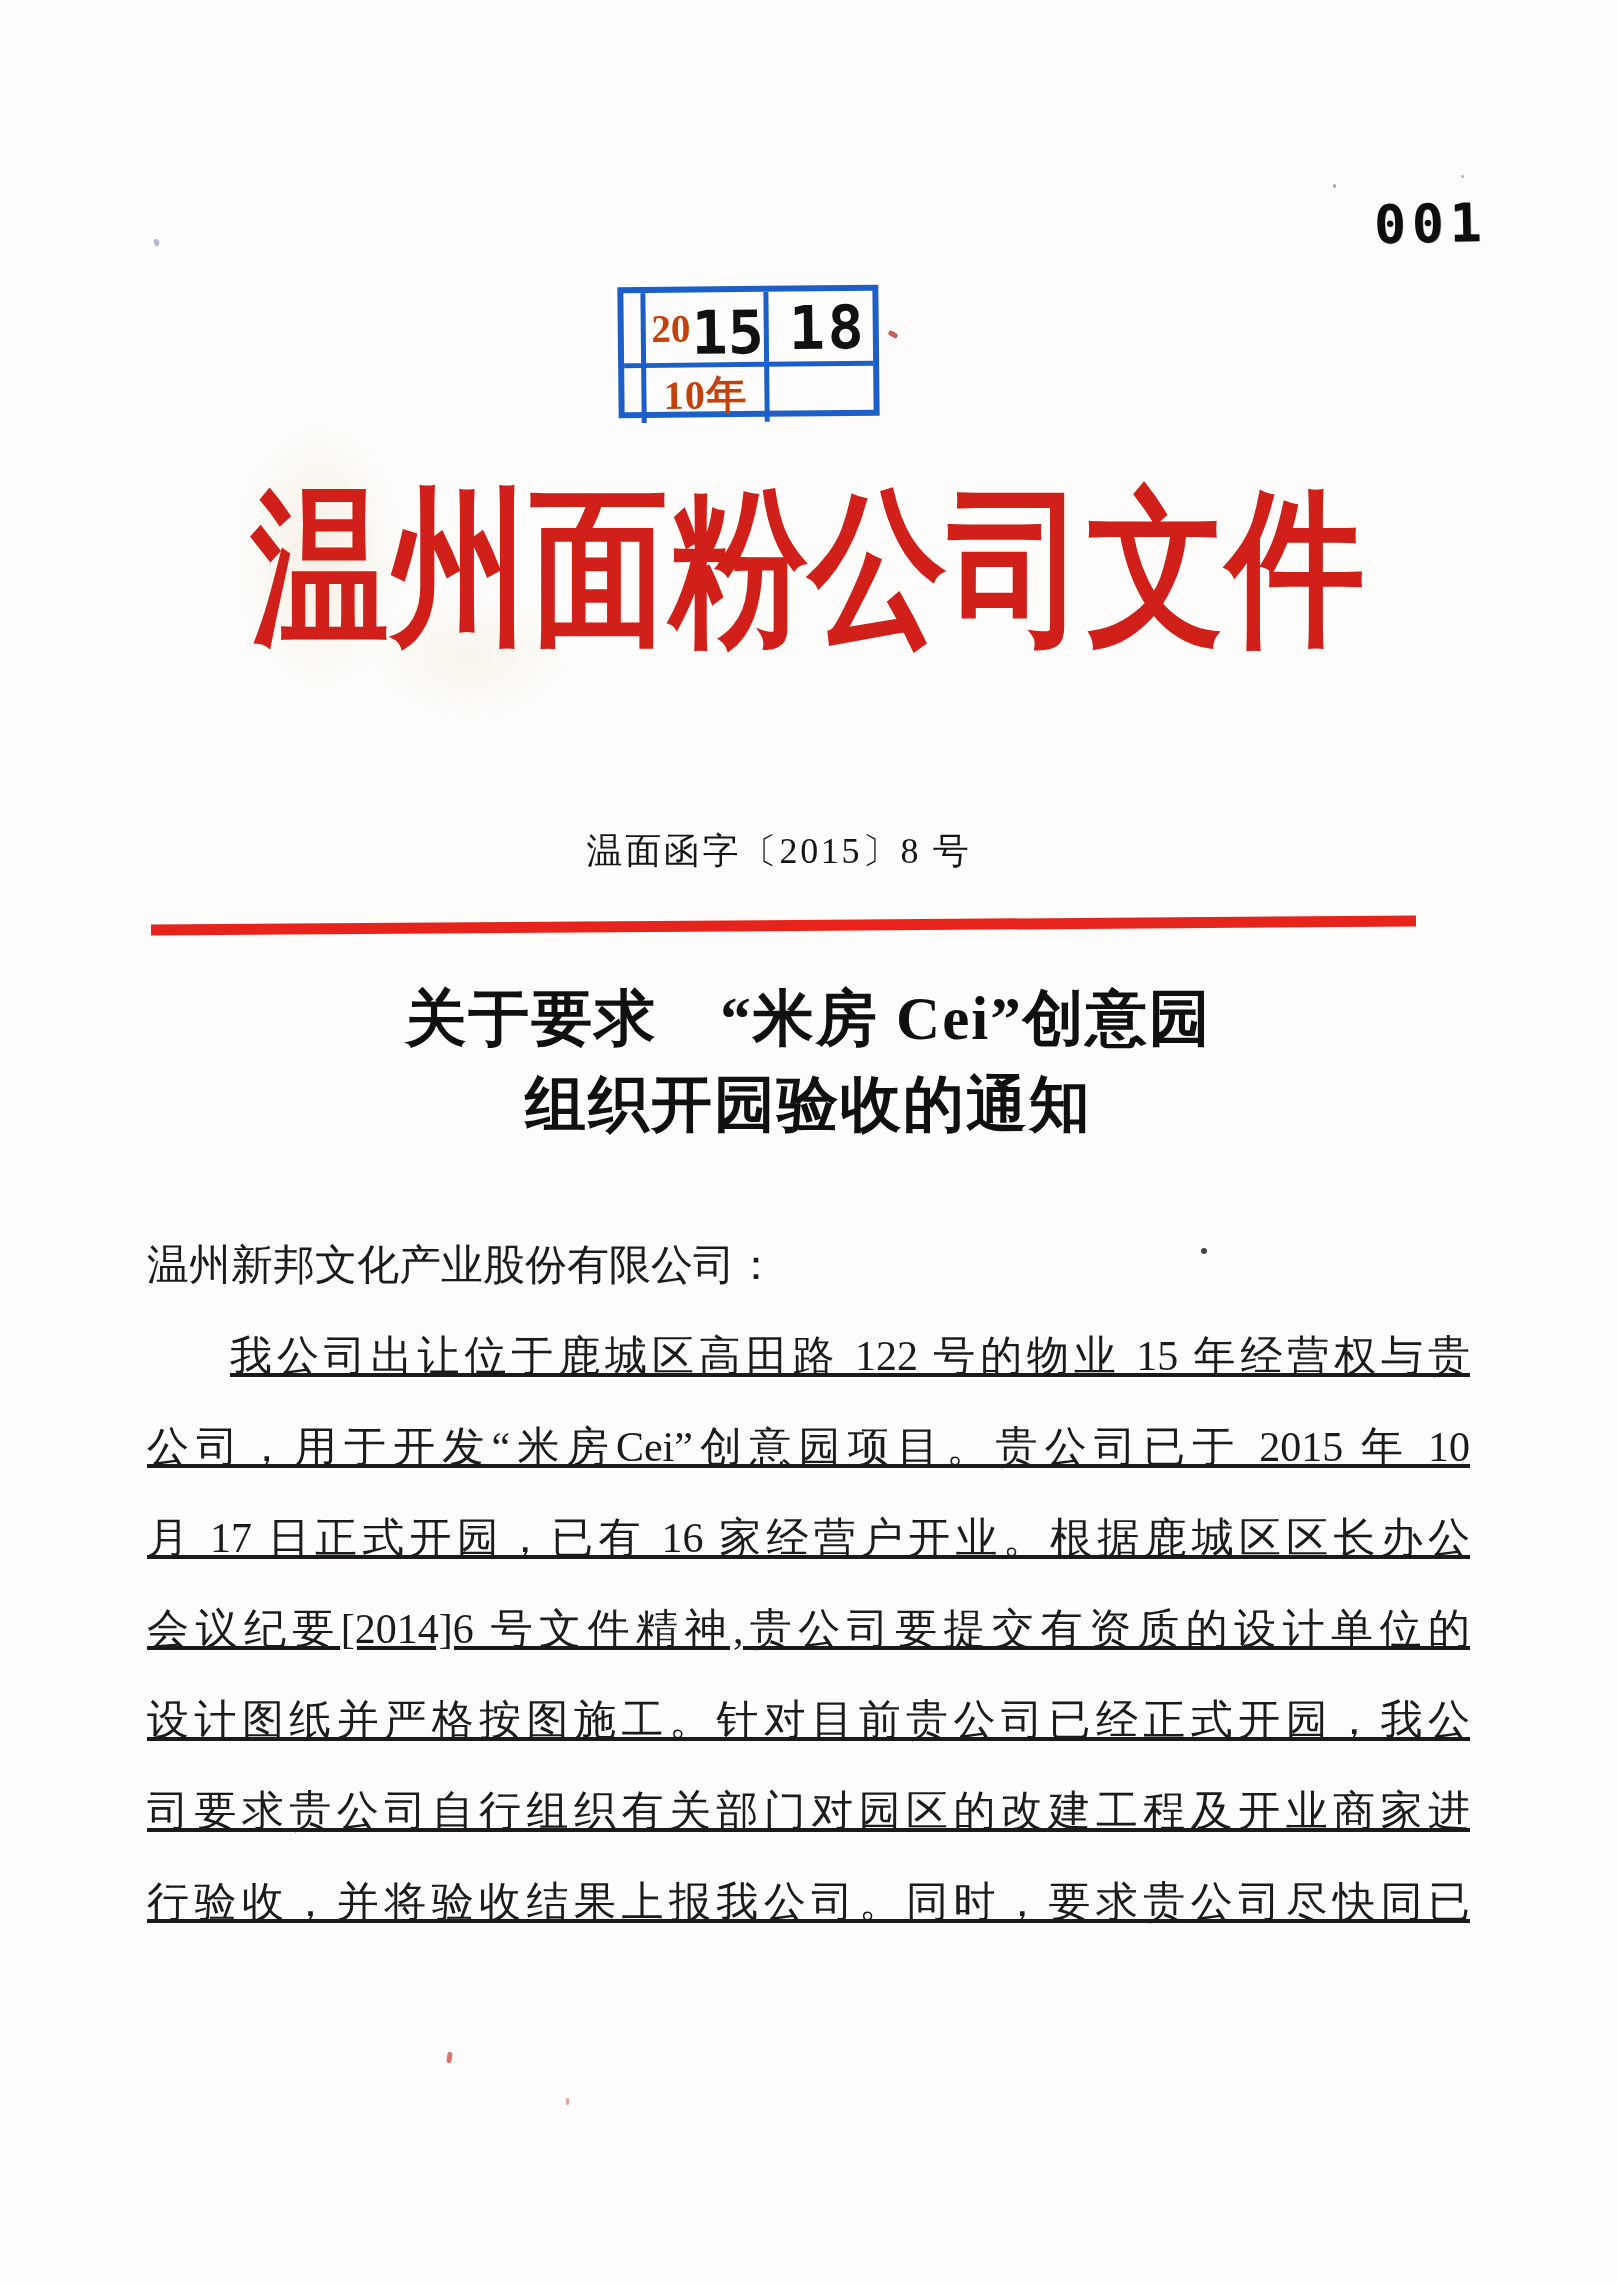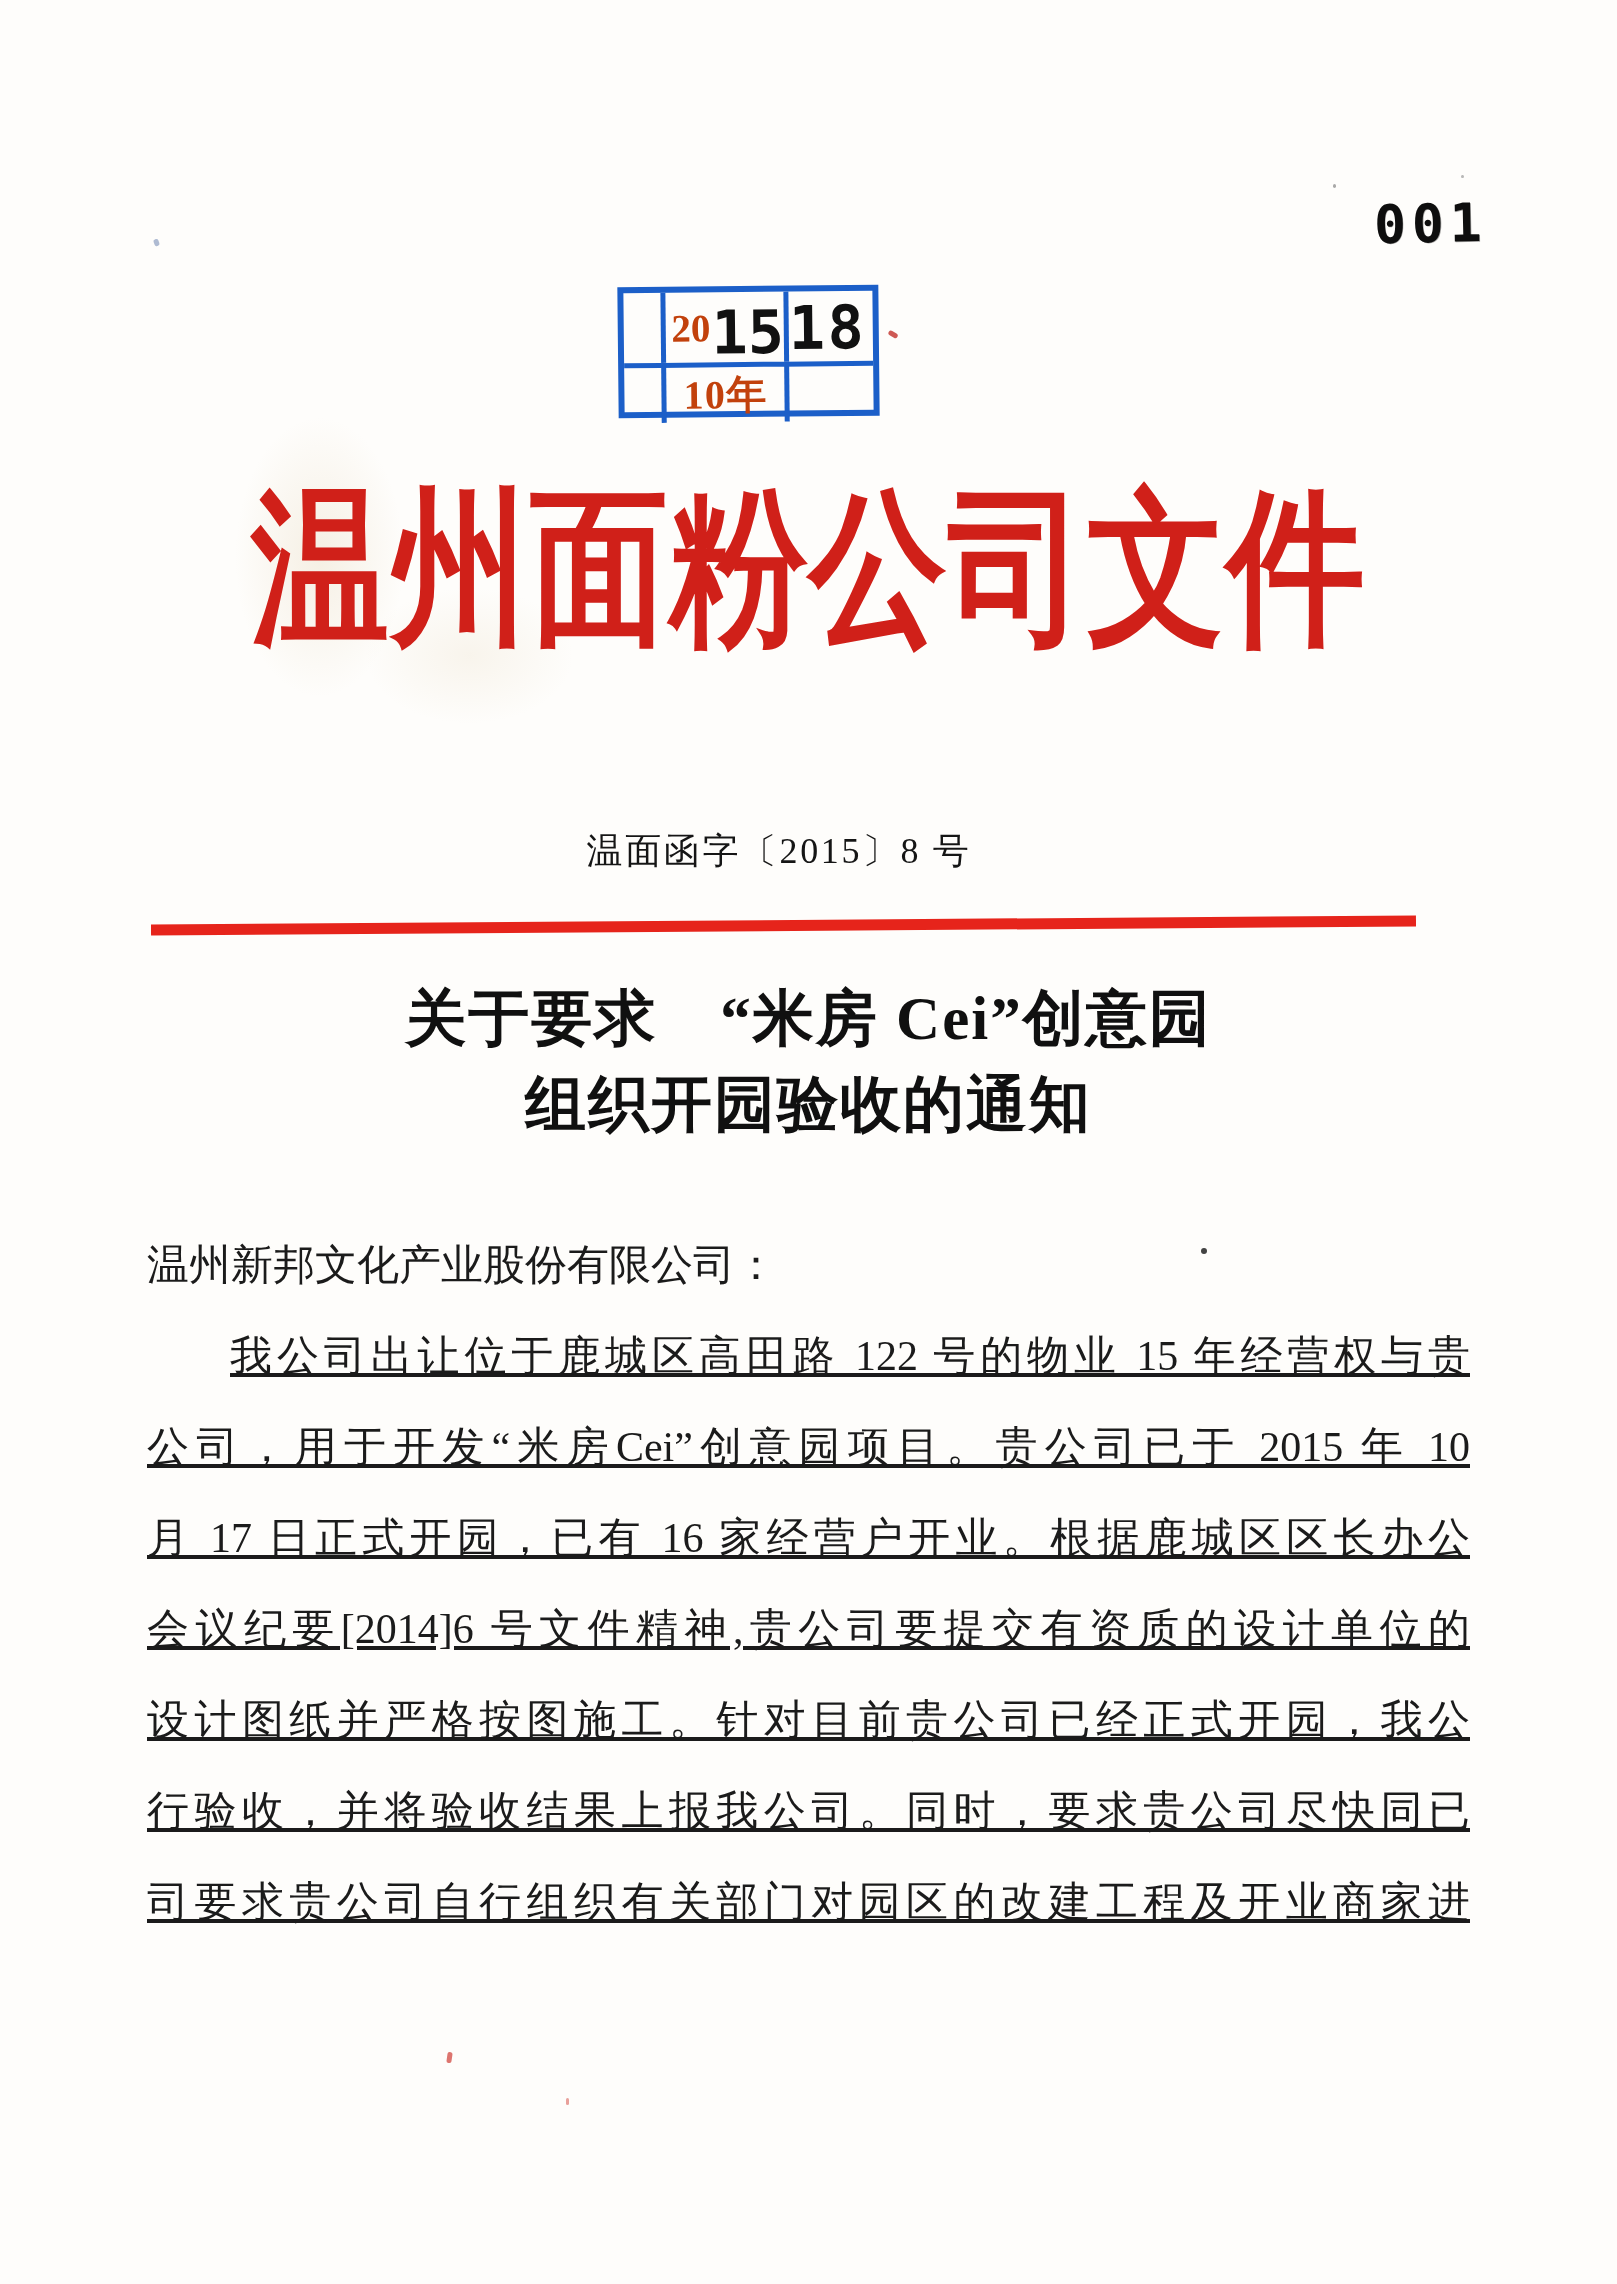--- a/index.html
+++ b/index.html
@@ -42,21 +42,21 @@
     color: #c2410c; font-weight: 700; font-size: 39px;
     font-family: "Liberation Serif", "DejaVu Serif", serif;
   }
   .stamp .hand {
     color: #111; font-weight: 700; font-size: 60px;
     font-family: "DejaVu Sans Mono", "Liberation Mono", monospace;
   }
   .stamp .year-cell { justify-content: flex-start; padding-left: 5.2px; }
   .stamp .year-cell .hand { transform: translateY(5.2px); margin-left: 1.3px; }
   .stamp .serial-cell { justify-content: flex-end; padding-right: 6.5px; }
-  .stamp .serial-cell .hand { transform: translateY(1.3px); letter-spacing: 2.6px; }
+  .stamp .serial-cell .hand { transform: translateY(1.3px); letter-spacing: 2.6px; padding-left: 20px; }
   .stamp .month-cell .blue-print { font-size: 40px; letter-spacing: 1.3px; }
 
   
   .masthead {
     position: absolute; left: 0; right: 0; top: 456px; margin: 0;
     text-align: center;
     font-size: 138px; font-weight: 700; letter-spacing: 1.3px;
     color: #d02019;
     transform: scaleY(1.22); transform-origin: top center;
     font-family: "Liberation Serif", "DejaVu Serif", serif;
@@ -148,22 +148,22 @@
     <div>组织开园验收的通知</div>
   </div>
 
   <div class="body-text">
     <div class="line">温州新邦文化产业股份有限公司：</div>
     <div class="line just indent">我公司出让位于鹿城区高田路 122 号的物业 15 年经营权与贵</div>
     <div class="line just">公司，用于开发“米房Cei”创意园项目。贵公司已于 2015 年 10</div>
     <div class="line just">月 17 日正式开园，已有 16 家经营户开业。根据鹿城区区长办公</div>
     <div class="line just">会议纪要[2014]6 号文件精神,贵公司要提交有资质的设计单位的</div>
     <div class="line just">设计图纸并严格按图施工。针对目前贵公司已经正式开园，我公</div>
+    <div class="line just">司要求贵公司自行组织有关部门对园区的改建工程及开业商家进</div>
     <div class="line just">行验收，并将验收结果上报我公司。同时，要求贵公司尽快同已</div>
-    <div class="line just">司要求贵公司自行组织有关部门对园区的改建工程及开业商家进</div>
   </div>
 
   <div class="speck speck-dot"></div>
   <div class="speck red-fleck1"></div>
   <div class="speck red-fleck2"></div>
   <div class="speck red-fleck3"></div>
   <div class="speck blue-speck"></div>
   <div class="speck gray-speck1"></div>
   <div class="speck gray-speck2"></div>
 

